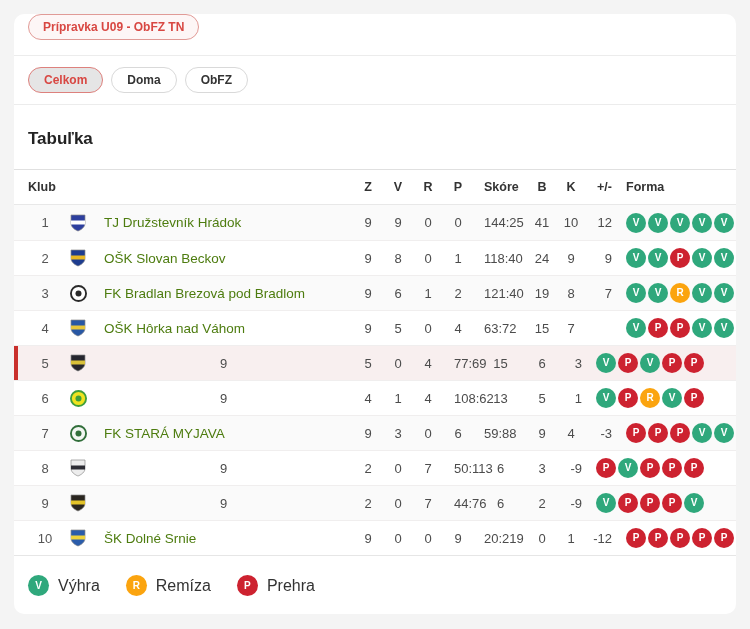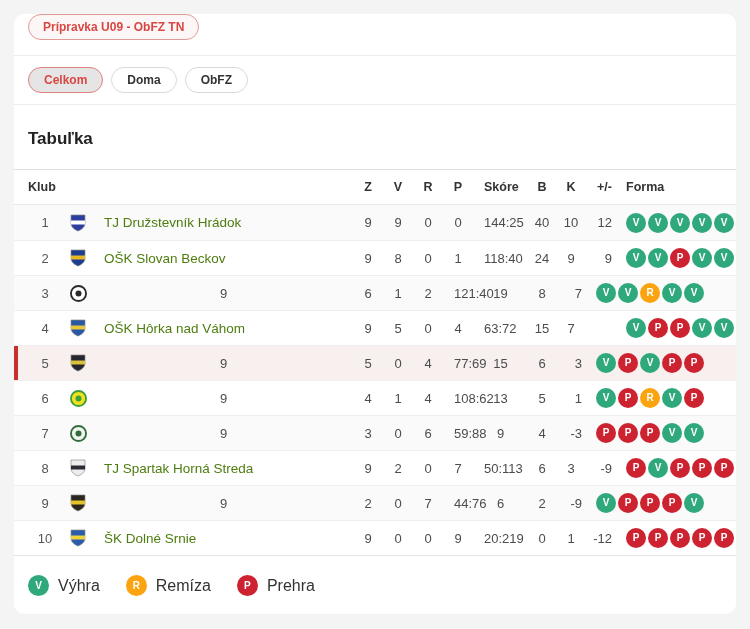--- a/index.html
+++ b/index.html
@@ -153,21 +153,21 @@
               <path d="M1 1 h14 v8.5 c0 5 -7 7.5 -7 7.5 s-7 -2.5 -7 -7.5 z" fill="#2d3f9e" stroke="#8a8a8a" stroke-width="0.7"></path>
               <rect x="1" y="6.5" width="14" height="4" fill="#ffffff"></rect>
             </svg>
           </div>
     <div class="c name">TJ Družstevník Hrádok</div>
     <div class="c num cz">9</div>
     <div class="c num cv">9</div>
     <div class="c num cr">0</div>
     <div class="c num cp">0</div>
     <div class="c score">144:25</div>
-    <div class="c num cb">40</div>
+    <div class="c num cb">41</div>
     <div class="c num ck">10</div>
     <div class="c diff">12</div>
     <div class="c forma">
             <span class="fbadge" style="background: rgb(47, 168, 124);">V</span>
             <span class="fbadge" style="background: rgb(47, 168, 124);">V</span>
             <span class="fbadge" style="background: rgb(47, 168, 124);">V</span>
             <span class="fbadge" style="background: rgb(47, 168, 124);">V</span>
             <span class="fbadge" style="background: rgb(47, 168, 124);">V</span>
           </div>
   </div>
@@ -199,20 +199,21 @@
   </div>
 
   <div class="grid trow">
     <div class="c pos">3</div>
     <div class="c logo">
             <svg width="17" height="17" viewBox="0 0 18 18">
               <circle cx="9" cy="9" r="8" fill="#ffffff" stroke="#2a2a2a" stroke-width="2"></circle>
               <circle cx="9" cy="9" r="3.2" fill="#2a2a2a"></circle>
             </svg>
           </div>
+    <div class="c name">FK Bradlan Brezová pod Bradlom</div>
     <div class="c num cz">9</div>
     <div class="c num cv">6</div>
     <div class="c num cr">1</div>
     <div class="c num cp">2</div>
     <div class="c score">121:40</div>
     <div class="c num cb">19</div>
     <div class="c num ck">8</div>
     <div class="c diff">7</div>
     <div class="c forma">
             <span class="fbadge" style="background: rgb(47, 168, 124);">V</span>
@@ -300,20 +301,21 @@
   </div>
 
   <div class="grid trow">
     <div class="c pos">7</div>
     <div class="c logo">
             <svg width="17" height="17" viewBox="0 0 18 18">
               <circle cx="9" cy="9" r="8" fill="#f2f6f2" stroke="#316e3a" stroke-width="2"></circle>
               <circle cx="9" cy="9" r="3.2" fill="#316e3a"></circle>
             </svg>
           </div>
+    <div class="c name">FK STARÁ MYJAVA</div>
     <div class="c num cz">9</div>
     <div class="c num cv">3</div>
     <div class="c num cr">0</div>
     <div class="c num cp">6</div>
     <div class="c score">59:88</div>
     <div class="c num cb">9</div>
     <div class="c num ck">4</div>
     <div class="c diff">-3</div>
     <div class="c forma">
             <span class="fbadge" style="background: rgb(205, 34, 48);">P</span>
@@ -325,21 +327,20 @@
   </div>
 
   <div class="grid trow">
     <div class="c pos">8</div>
     <div class="c logo">
             <svg width="16" height="18" viewBox="0 0 16 18">
               <path d="M1 1 h14 v8.5 c0 5 -7 7.5 -7 7.5 s-7 -2.5 -7 -7.5 z" fill="#ededed" stroke="#8a8a8a" stroke-width="0.7"></path>
               <rect x="1" y="6.5" width="14" height="4" fill="#2c2c34"></rect>
             </svg>
           </div>
-    <div class="c name">TJ Spartak Horná Streda</div>
     <div class="c num cz">9</div>
     <div class="c num cv">2</div>
     <div class="c num cr">0</div>
     <div class="c num cp">7</div>
     <div class="c score">50:113</div>
     <div class="c num cb">6</div>
     <div class="c num ck">3</div>
     <div class="c diff">-9</div>
     <div class="c forma">
             <span class="fbadge" style="background: rgb(205, 34, 48);">P</span>

